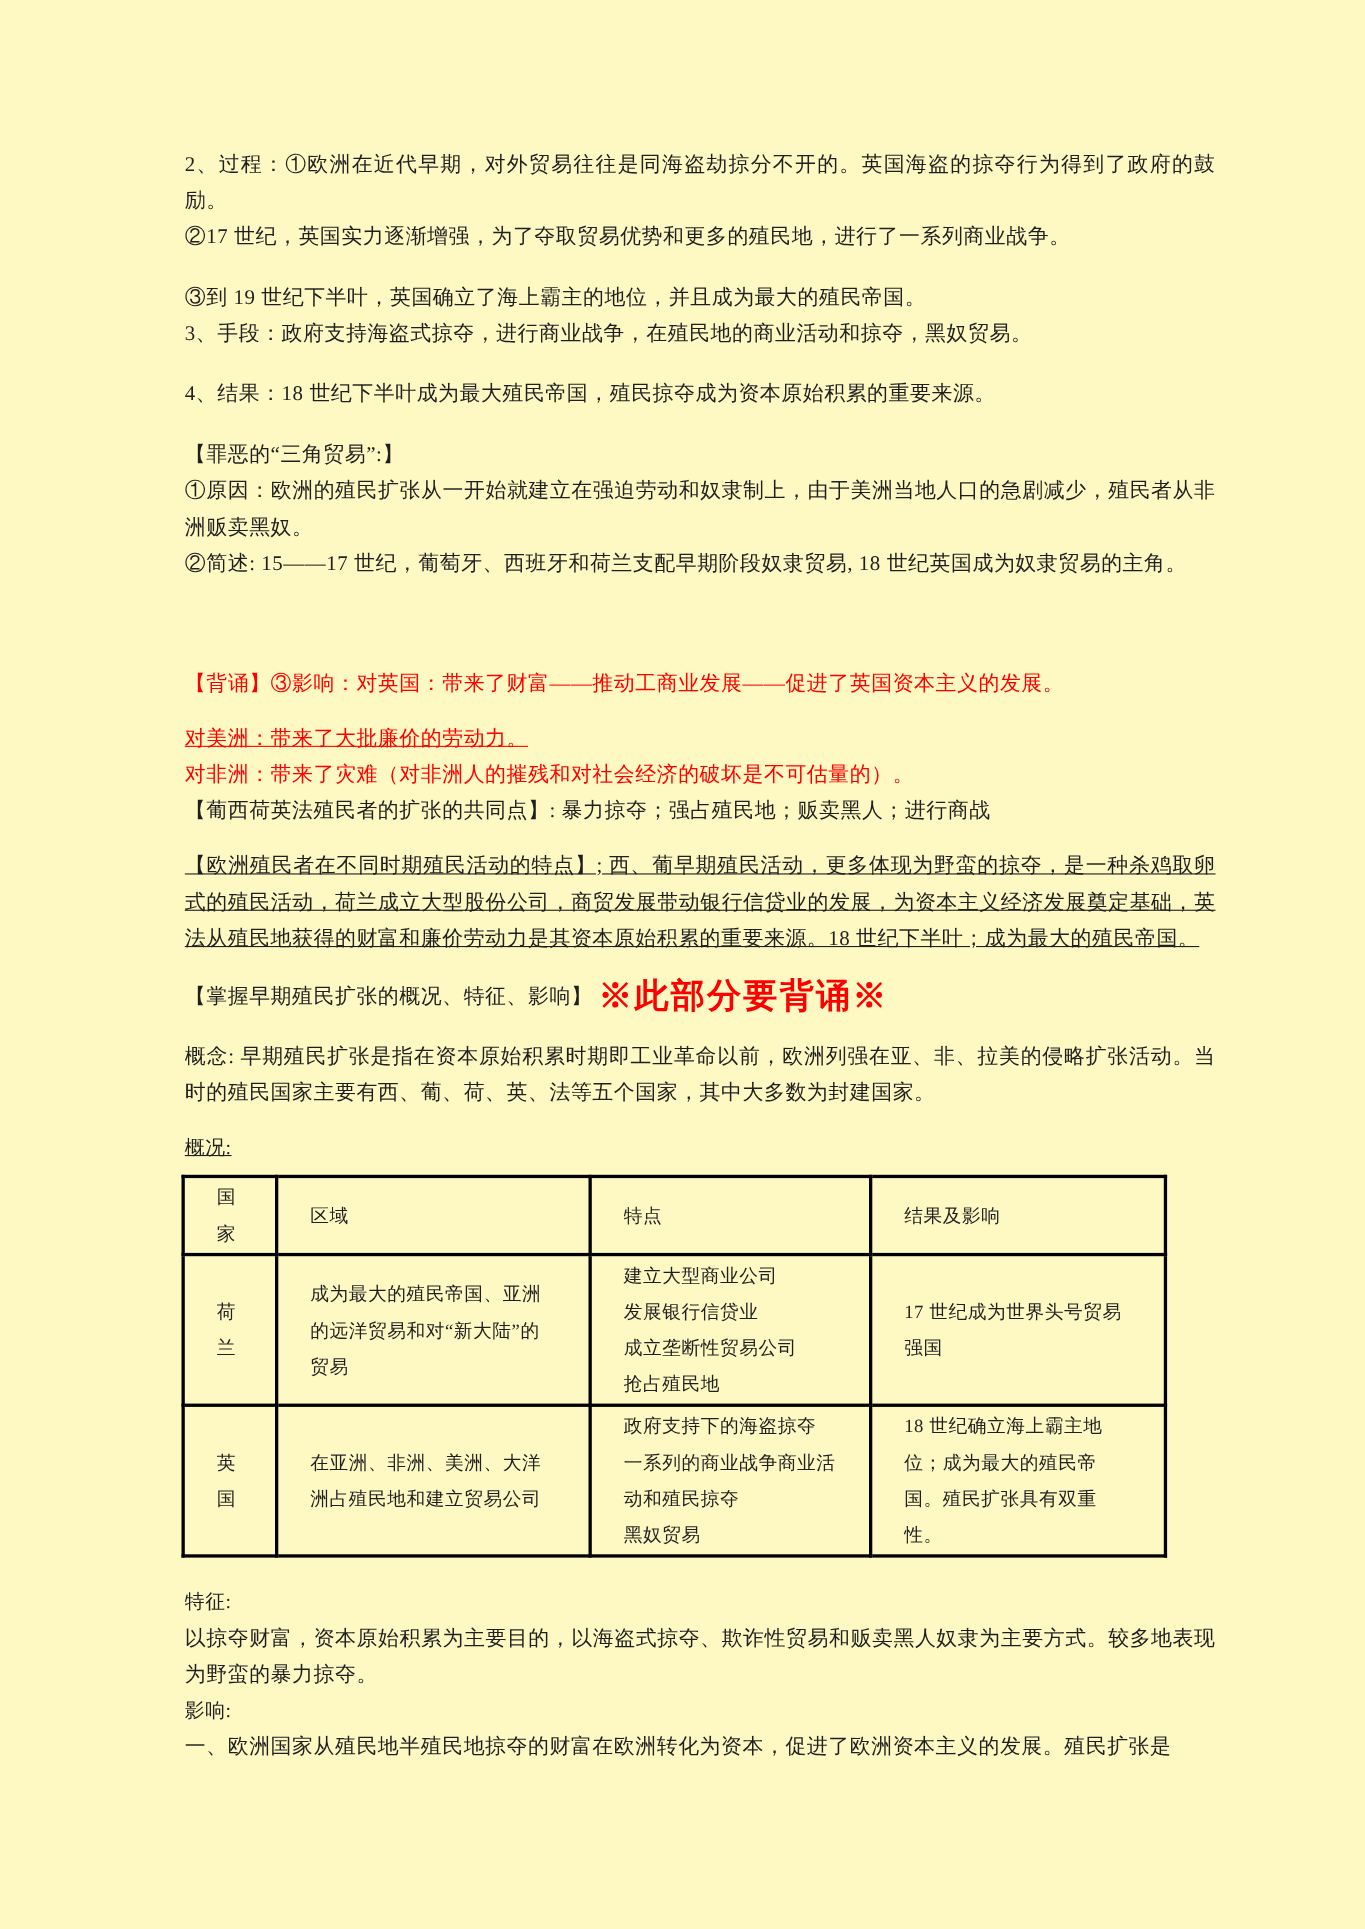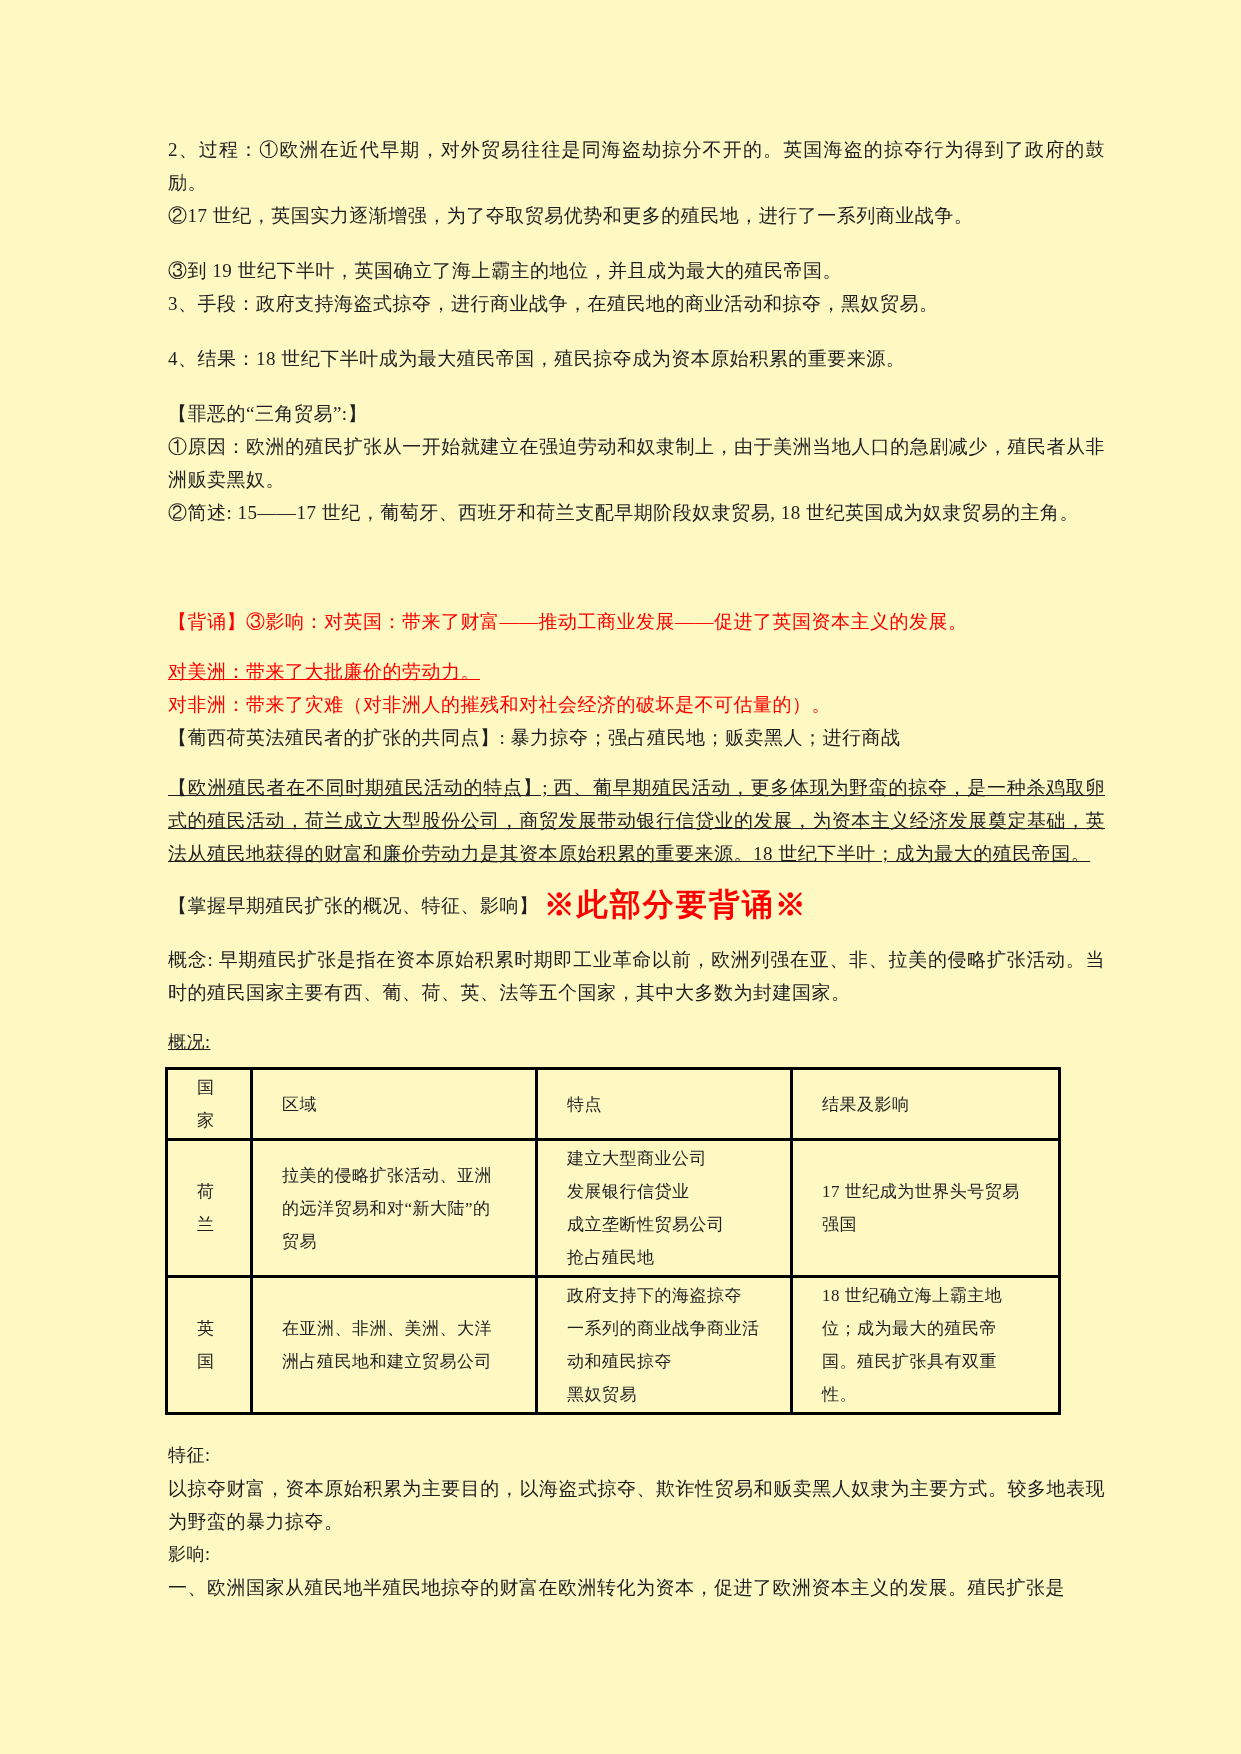--- a/index.html
+++ b/index.html
@@ -116,21 +116,21 @@
       <tr>
         <th>国家</th>
         <th>区域</th>
         <th>特点</th>
         <th>结果及影响</th>
       </tr>
     </thead>
     <tbody>
       <tr>
         <td>荷兰</td>
-        <td>拉美的侵略扩张活动、亚洲的远洋贸易和对“新大陆”的贸易</td>
+        <td>成为最大的殖民帝国、亚洲的远洋贸易和对“新大陆”的贸易</td>
         <td>
           <div class="feature-line">建立大型商业公司</div>
           <div class="feature-line">发展银行信贷业</div>
           <div class="feature-line">成立垄断性贸易公司</div>
           <div class="feature-line">抢占殖民地</div>
         </td>
         <td>17 世纪成为世界头号贸易强国</td>
       </tr>
       <tr>
         <td>英国</td>

